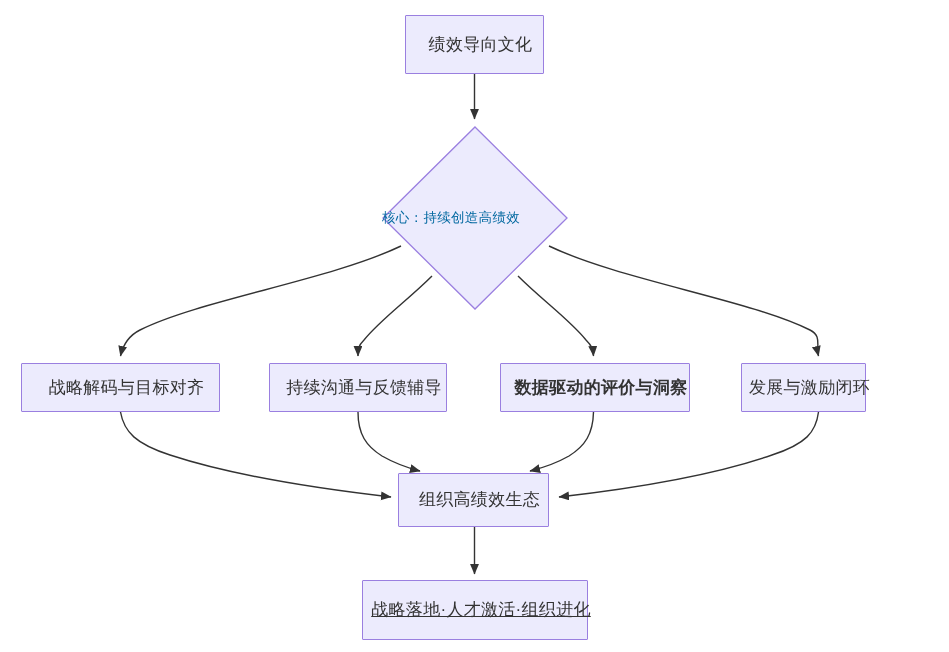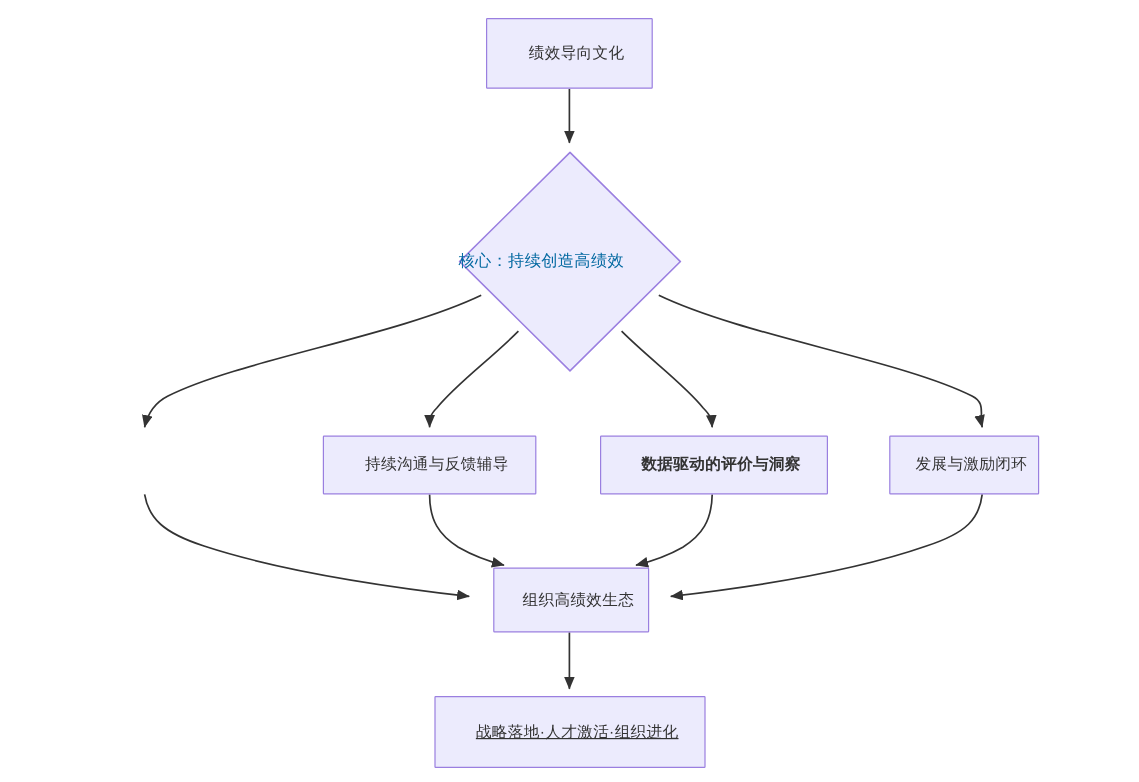--- a/index.html
+++ b/index.html
@@ -33,21 +33,21 @@
   .node {
     position: absolute;
     box-sizing: border-box;
     background: #ECEBFD;
     border: 1.3px solid #9A7FE0;
     color: #333333;
     display: flex;
     align-items: center;
     justify-content: center;
     text-align: center;
-    font-size: 13px;
+    font-size: 17px;
     line-height: 1.25;
     letter-spacing: 0.3px;
     white-space: nowrap;
     padding-left: 12px;
   }
   .node-rect {
     border-radius: 1px;
   }
   .diamond-wrap {
     position: absolute;
@@ -113,34 +113,37 @@
 
   <div class="diamond-wrap" style="left:382px; top:126px; width:186px; height:184px;">
     <svg class="diamond-shape" width="186" height="184" viewBox="0 0 186 184" xmlns="http://www.w3.org/2000/svg">
       <polygon points="93,1 185,92 93,183 1,92" fill="#ECEBFD" stroke="#9A7FE0" stroke-width="1.3"></polygon>
     </svg>
     <div class="diamond-label">
       <span>核心：持续创造高绩效</span>
     </div>
   </div>
 
+  <div class="node node-rect" style="left:21px; top:363px; width:199px; height:49px;">
+    <span>战略解码与目标对齐</span>
+  </div>
 
   <div class="node node-rect" style="left:269px; top:363px; width:178px; height:49px;">
     <span>持续沟通与反馈辅导</span>
   </div>
 
   <div class="node node-rect" style="left:500px; top:363px; width:190px; height:49px;font-weight:bold;">
     <span>数据驱动的评价与洞察</span>
   </div>
 
   <div class="node node-rect" style="left:741px; top:363px; width:125px; height:49px;">
     <span>发展与激励闭环</span>
   </div>
 
-  <div class="node node-rect" style="left:398px; top:473px; width:130px; height:54px;margin-left:13px;">
+  <div class="node node-rect" style="left:398px; top:473px; width:151px; height:54px;">
     <span>组织高绩效生态</span>
   </div>
 
   <div class="node node-rect" style="left:362px; top:580px; width:226px; height:60px;text-decoration:underline;">
     <span>战略落地·人才激活·组织进化</span>
   </div>
 
 </div>
 
 </body></html>

